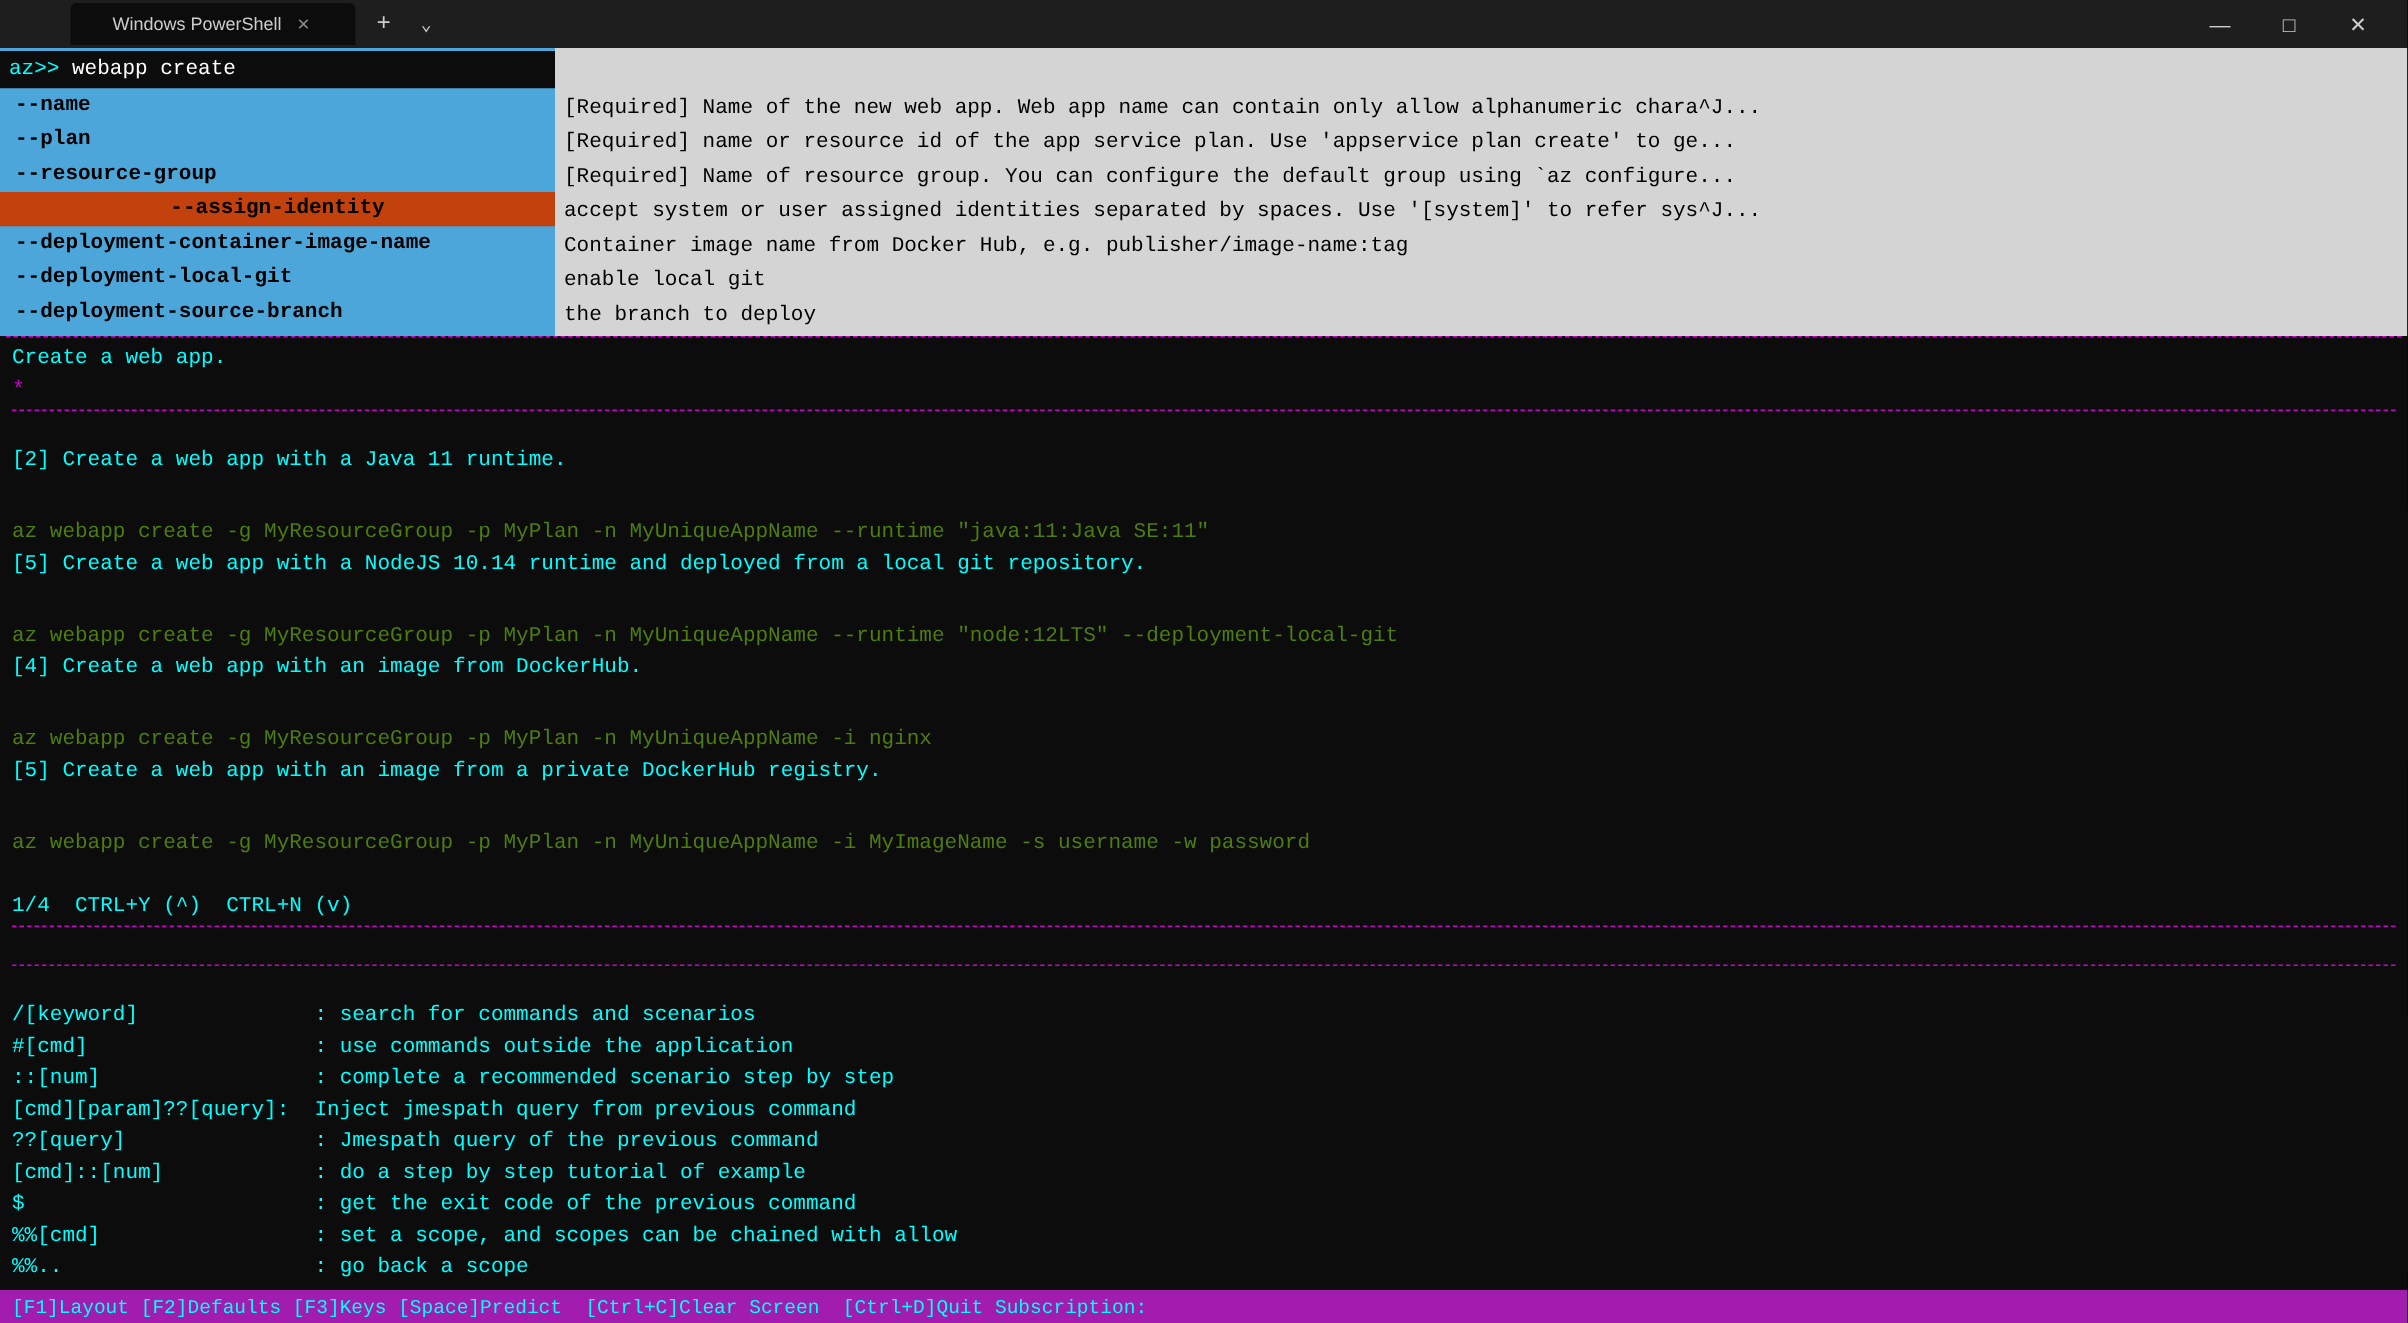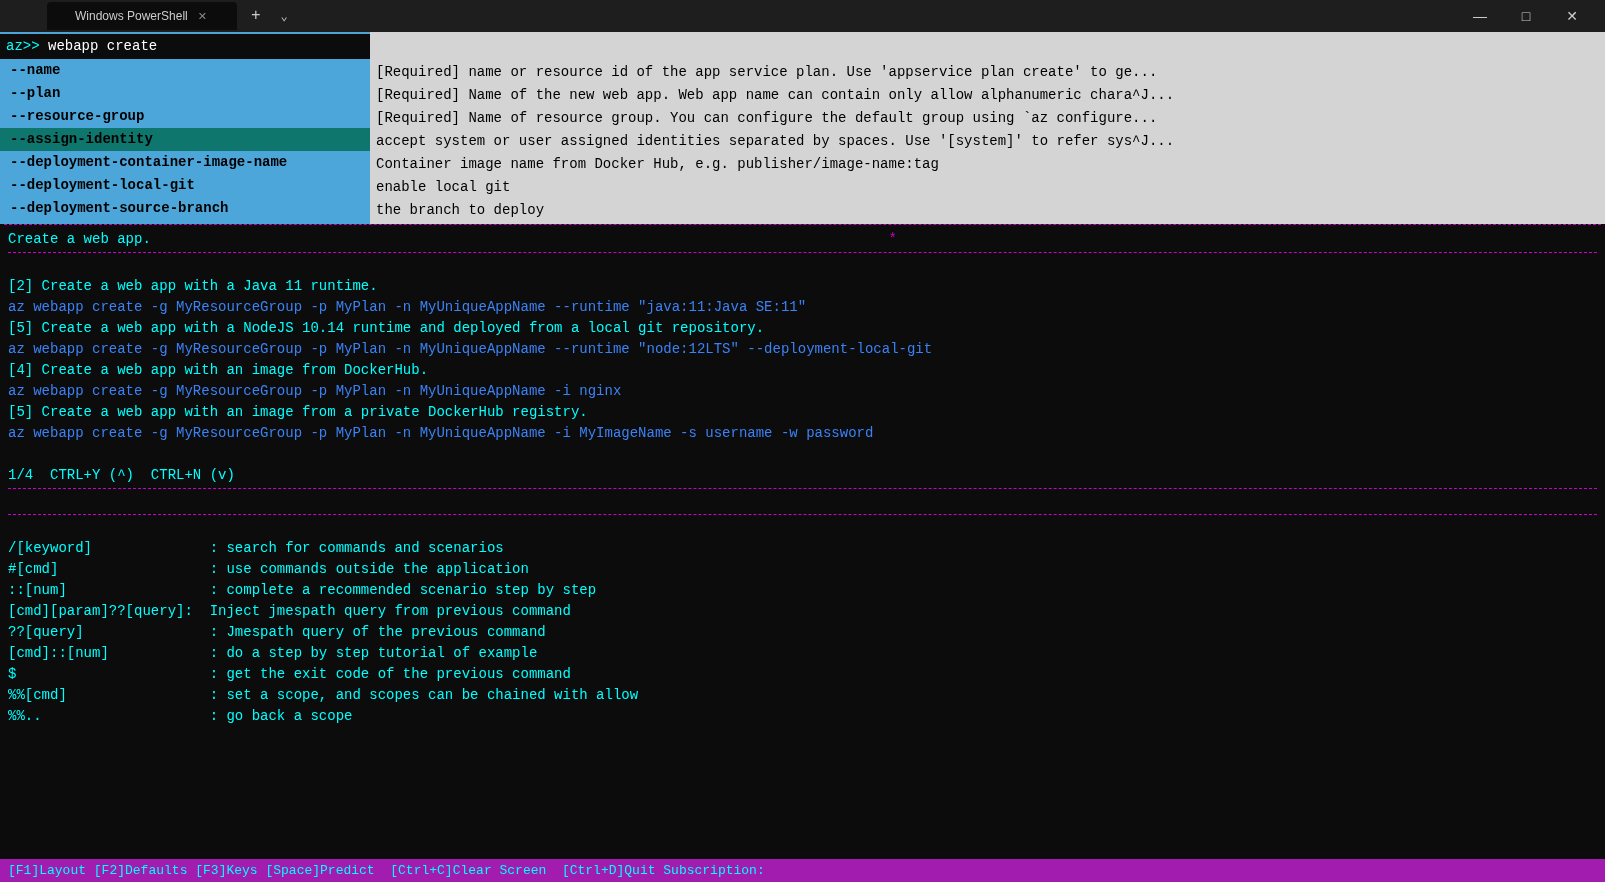--- a/index.html
+++ b/index.html
@@ -160,22 +160,22 @@
       flex: 1;
     }
 
     .line {
       font-size: 14px;
       line-height: 1.5;
       color: #00ffff;
       white-space: pre;
     }
 
-    .line.cyan { color: #00ffff; }
-    .line.white { color: #3b82f6; }
+    .line.cyan { color: #00ffff; flex-direction: column; }
+    .line.white { color: #4d7c0f; margin-top: 27px; }
 
     .bottom-bar {
       background: #a21caf;
       color: #00ffff;
       font-size: 13px;
       padding: 2px 8px;
       white-space: pre;
       border-top: none;
     }
   </style>
@@ -207,30 +207,30 @@
   <div class="autocomplete-section">
     <div class="autocomplete-left">
 
       <div class="prompt-line" style="background:#0c0c0c; color:#00ffff; padding: 2px 6px;">
         <span class="prompt">az&gt;&gt;</span><span class="cmd-text"> webapp create</span>
       </div>
 
       <div class="autocomplete-left-item" style="background:#4da6d9;">--name</div>
       <div class="autocomplete-left-item" style="background:#4da6d9;">--plan</div>
       <div class="autocomplete-left-item" style="background:#4da6d9;">--resource-group</div>
-      <div class="autocomplete-left-item" style="background:#0f766e;">--assign-identity</div>
+      <div class="autocomplete-left-item" style="background:#c2410c;text-align:center;">--assign-identity</div>
       <div class="autocomplete-left-item" style="background:#4da6d9;">--deployment-container-image-name</div>
       <div class="autocomplete-left-item" style="background:#4da6d9;">--deployment-local-git</div>
       <div class="autocomplete-left-item" style="background:#4da6d9;">--deployment-source-branch</div>
     </div>
     <div class="autocomplete-right">
 
       <div style="height:27px; background:#d4d4d4;"></div>
+      <div class="autocomplete-right-item">[Required] Name of the new web app. Web app name can contain only allow alphanumeric chara^J...</div>
       <div class="autocomplete-right-item">[Required] name or resource id of the app service plan. Use 'appservice plan create' to ge...</div>
-      <div class="autocomplete-right-item">[Required] Name of the new web app. Web app name can contain only allow alphanumeric chara^J...</div>
       <div class="autocomplete-right-item">[Required] Name of resource group. You can configure the default group using `az configure...</div>
       <div class="autocomplete-right-item">accept system or user assigned identities separated by spaces. Use '[system]' to refer sys^J...</div>
       <div class="autocomplete-right-item">Container image name from Docker Hub, e.g. publisher/image-name:tag</div>
       <div class="autocomplete-right-item">enable local git</div>
       <div class="autocomplete-right-item">the branch to deploy</div>
     </div>
   </div>
 
   <div style="border-top: 1px dashed #cc00cc; margin: 0 4px;"></div>
 

